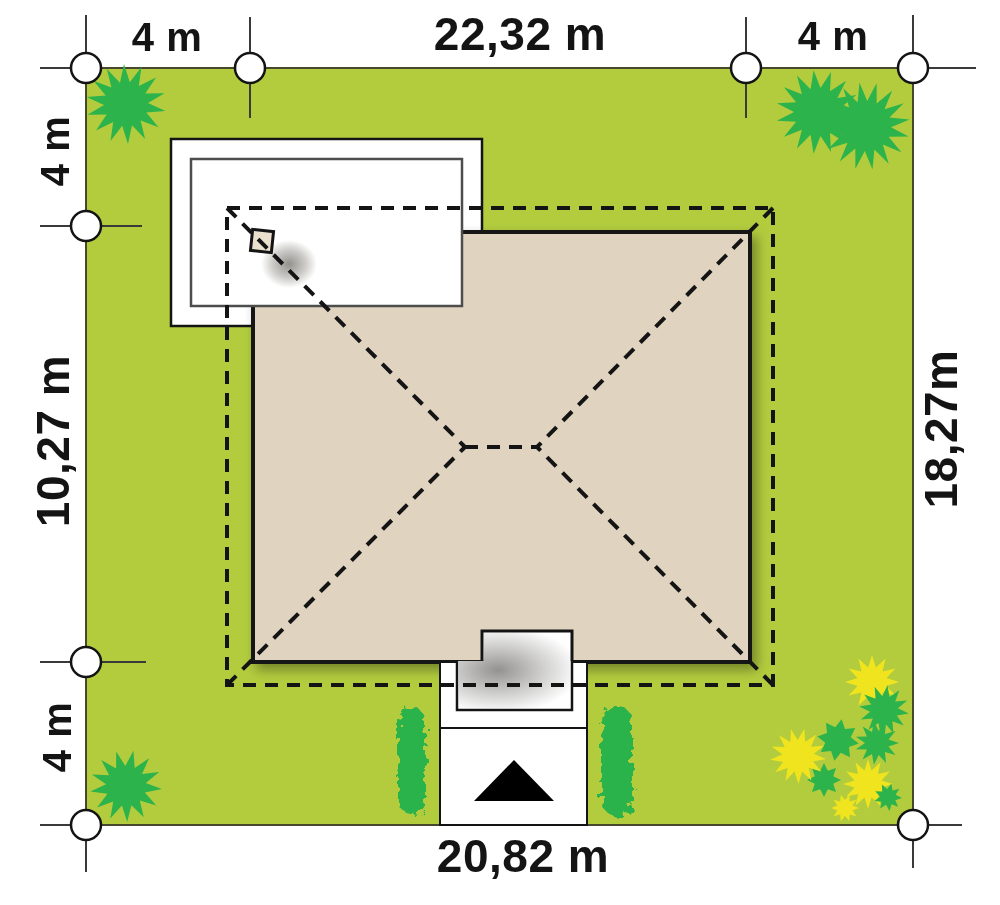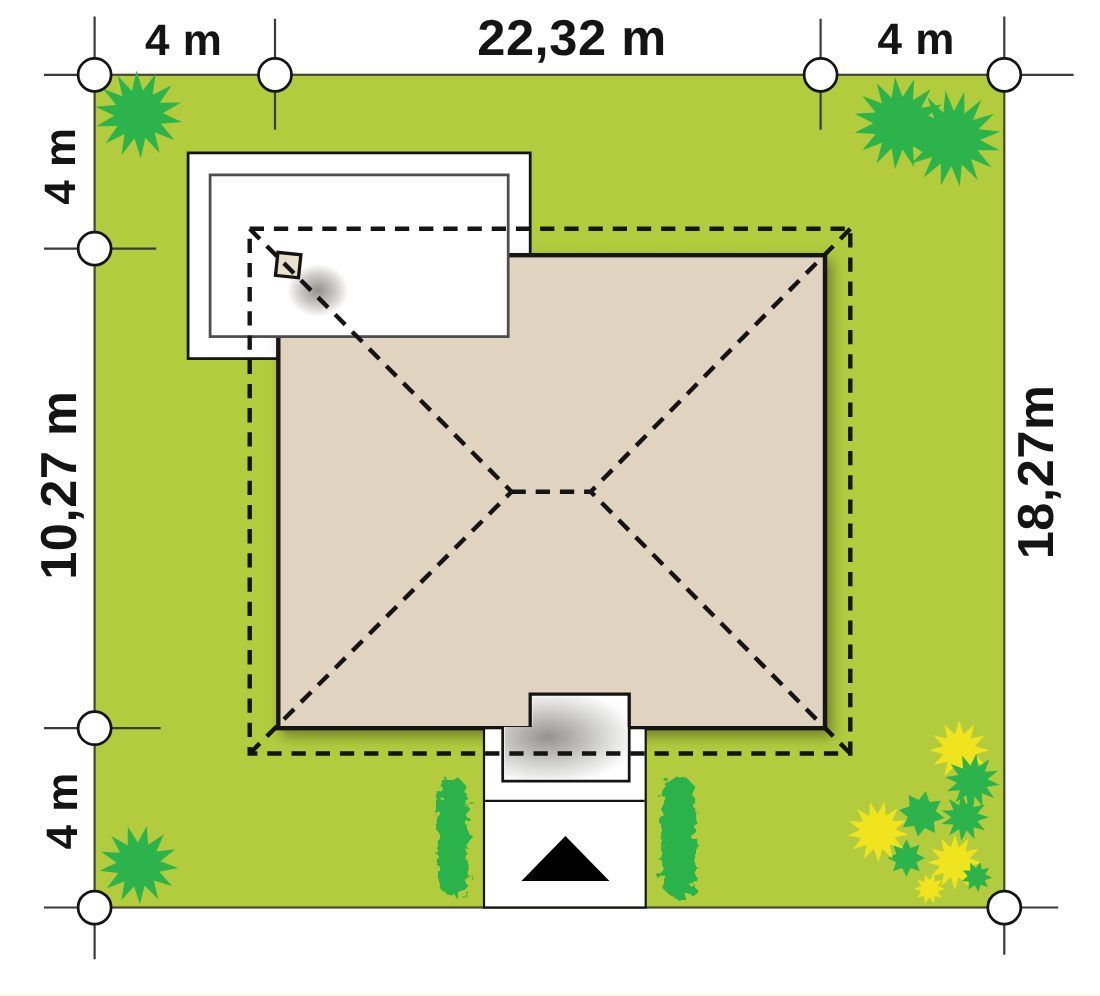--- a/index.html
+++ b/index.html
@@ -119,14 +119,15 @@
 
 <div class="dim small" style="left:167px;top:37px;">4 m</div>
 <div class="dim big" style="left:520px;top:34px;">22,32 m</div>
 <div class="dim small" style="left:833px;top:36px;">4 m</div>
 
 <div class="dim small vert" style="left:55px;top:151px;">4 m</div>
 <div class="dim big vert" style="left:53px;top:441px;">10,27 m</div>
 <div class="dim small vert" style="left:57px;top:737px;">4 m</div>
 
 <div class="dim big vert" style="left:941px;top:429px;">18,27m</div>
+<div class="dim big" style="left:523px;top:856px;">20,82 m</div>
 
 </div>
 
 </body></html>

